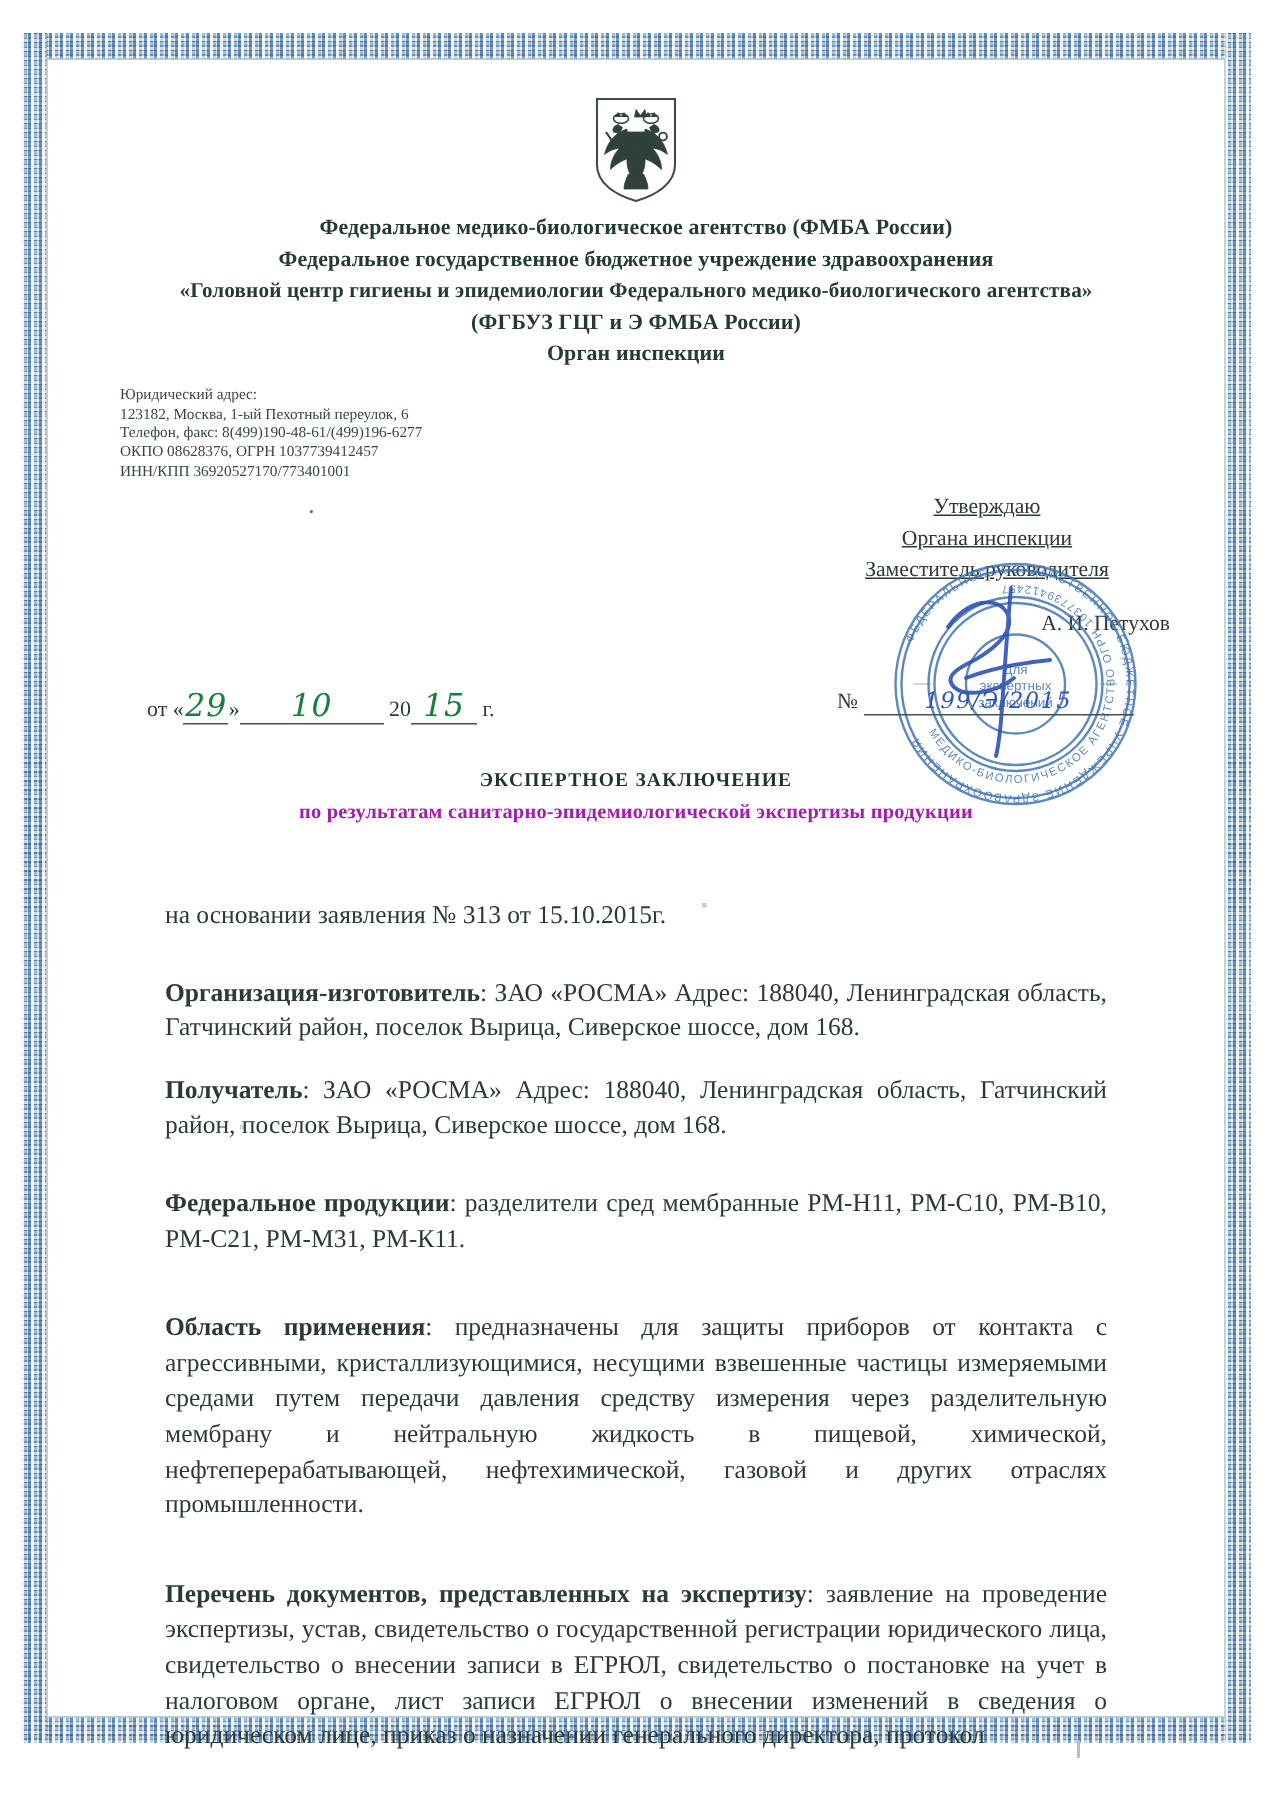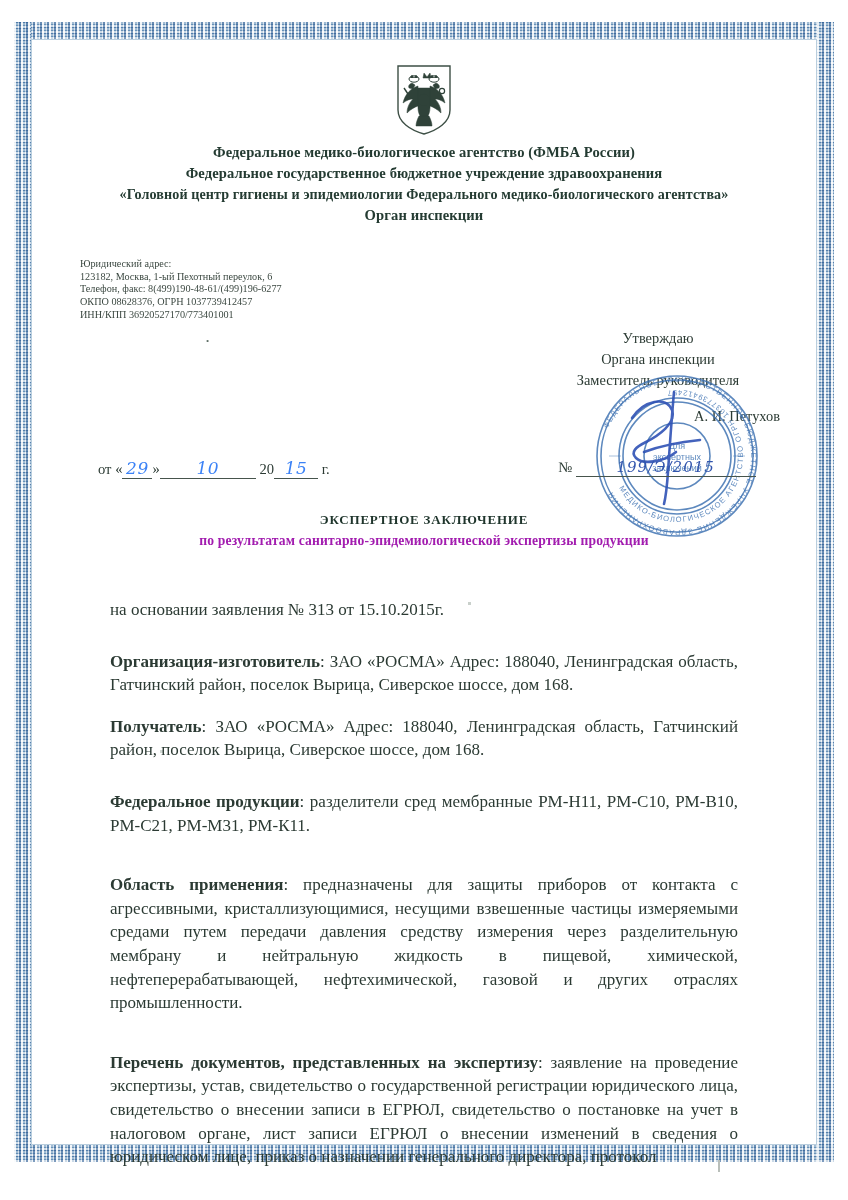--- a/index.html
+++ b/index.html
@@ -124,20 +124,21 @@
   
   .approval {
     position: absolute;
     left: 470px;
     top: 278px;
     width: 300px;
     text-align: center;
     font-size: 14.4px;
     line-height: 21px;
     color: #2b3a33;
+    text-decoration: underline;
   }
   .approval .ln { white-space: nowrap; }
   .signer-row {
     position: absolute;
     left: 470px;
     top: 358px;
     width: 300px;
     text-align: right;
     padding-right: 28px;
     box-sizing: border-box;
@@ -171,22 +172,22 @@
     position: absolute;
     left: 60px;
     top: 408px;
     font-size: 14.6px;
     color: #2b3a33;
     white-space: nowrap;
   }
   .hand {
     font-family: "DejaVu Serif", serif;
     font-style: italic;
-    color: #3b82f6;
-    font-size: 17px;
+    color: #15803d;
+    font-size: 21px;
     letter-spacing: 0.5px;
   }
   .blank {
     display: inline-block;
     border-bottom: 1.1px solid #46544c;
     text-align: center;
     vertical-align: baseline;
   }
   .blank.d-day  { width: 30px; }
   .blank.d-mon  { width: 96px; }
@@ -313,20 +314,21 @@
           <circle cx="48" cy="27" r="2.6" fill="none" stroke-width="1.2"></circle>
         </g>
         <circle cx="30" cy="36" r="6" fill="none" stroke="#2f4239" stroke-width="0.9"></circle>
       </svg>
     </div>
 
     <div class="org-header">
       <div class="line">Федеральное медико-биологическое агентство (ФМБА России)</div>
       <div class="line">Федеральное государственное бюджетное учреждение здравоохранения</div>
       <div class="line wide">«Головной центр гигиены и эпидемиологии Федерального медико-биологического агентства»</div>
+      <div class="line">(ФГБУЗ ГЦГ и Э ФМБА России)</div>
       <div class="line">Орган инспекции</div>
     </div>
 
     <div class="legal-address">
       <div>Юридический адрес:</div>
       <div>123182, Москва, 1-ый Пехотный переулок, 6</div>
       <div>Телефон, факс: 8(499)190-48-61/(499)196-6277</div>
       <div>ОКПО 08628376, ОГРН 1037739412457</div>
       <div>ИНН/КПП 36920527170/773401001</div>
     </div>

